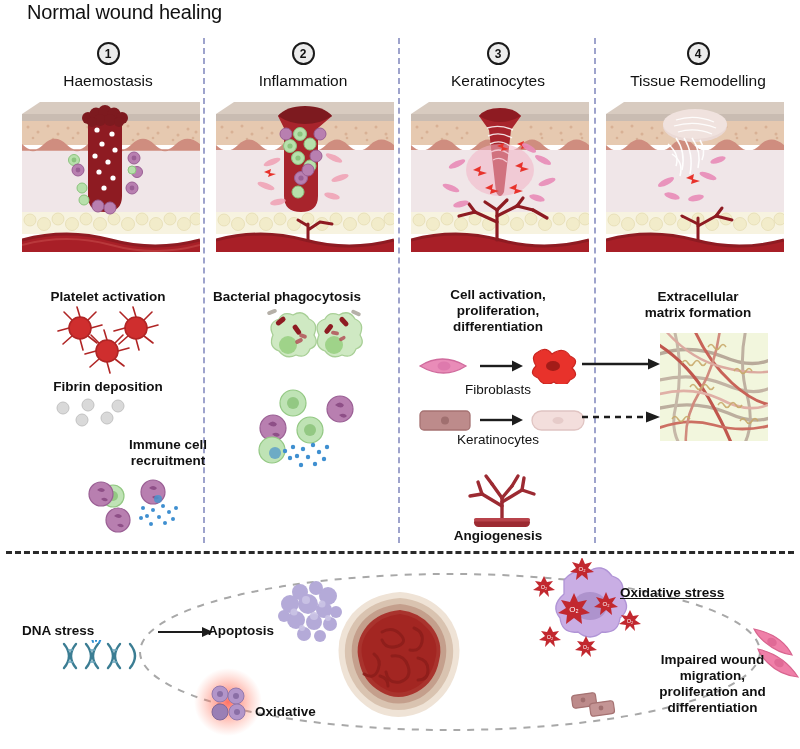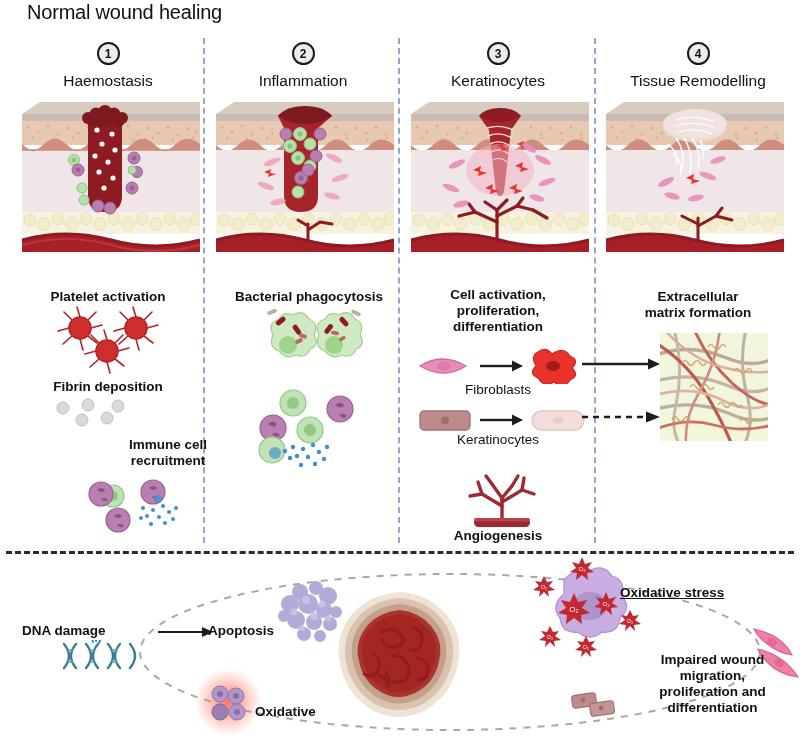--- a/index.html
+++ b/index.html
@@ -553,21 +553,21 @@
           <circle cx="86" cy="42" r="2"></circle>
         <circle cx="68" cy="54" r="2"></circle>
           <circle cx="82" cy="53" r="2"></circle>
           <circle cx="90" cy="49" r="2"></circle>
         <circle cx="58" cy="48" r="2"></circle>
           <circle cx="93" cy="38" r="2"></circle>
       </g>
     </svg>
   </div>
 
-  <div class="abs lbl-bold" style="left:219px; top:289px; width:180px;">Bacterial phagocytosis</div>
+  <div class="abs lbl-bold" style="left:197px; top:289px; width:180px;">Bacterial phagocytosis</div>
 
   <div class="abs" style="left:255px; top:307px;">
     <svg width="110" height="62" viewBox="0 0 110 62">
 
       <path d="M18,28 q-6,-12 6,-16 q4,-8 14,-4 q10,-6 16,4 q10,4 5,16 q6,10 -4,14 q-4,10 -14,6 q-10,5 -17,-4 q-11,-4 -6,-16 z" fill="#cfe9c3" stroke="#a8cf96" stroke-width="1.3"></path>
       <circle cx="33" cy="38" r="9" fill="#9fd389"></circle>
 
       <g fill="#8e1b22">
         <rect x="20" y="12" width="11" height="5" rx="2.5" transform="rotate(-38 25 14)"></rect>
         <rect x="37" y="20" width="11" height="5" rx="2.5" transform="rotate(55 42 22)"></rect>
@@ -734,21 +734,21 @@
     <div class="hdiv"></div>
   </div>
 
 
   <div class="abs" style="left:130px; top:560px;">
     <svg width="640" height="182" viewBox="0 0 640 182">
       <ellipse cx="320" cy="92" rx="310" ry="78" fill="none" stroke="#a8a8a8" stroke-width="2" stroke-dasharray="7,7"></ellipse>
     </svg>
   </div>
 
-  <div class="abs lbl-bold" style="left:22px; top:623px;">DNA damage</div>
+  <div class="abs lbl-bold" style="left:22px; top:623px;">DNA stress</div>
 
   <div class="abs" style="left:60px; top:640px;">
     <svg width="84" height="32" viewBox="0 0 84 32">
       <g stroke="#3b7d93" stroke-width="2.4" fill="none" stroke-linecap="round">
         <path d="M4,4 Q14,16 4,28"></path>
         <path d="M16,4 Q6,16 16,28"></path>
         <path d="M26,4 Q36,16 26,28"></path>
         <path d="M38,4 Q28,16 38,28"></path>
         <path d="M48,4 Q58,16 48,28"></path>
         <path d="M60,4 Q50,16 60,28"></path>

